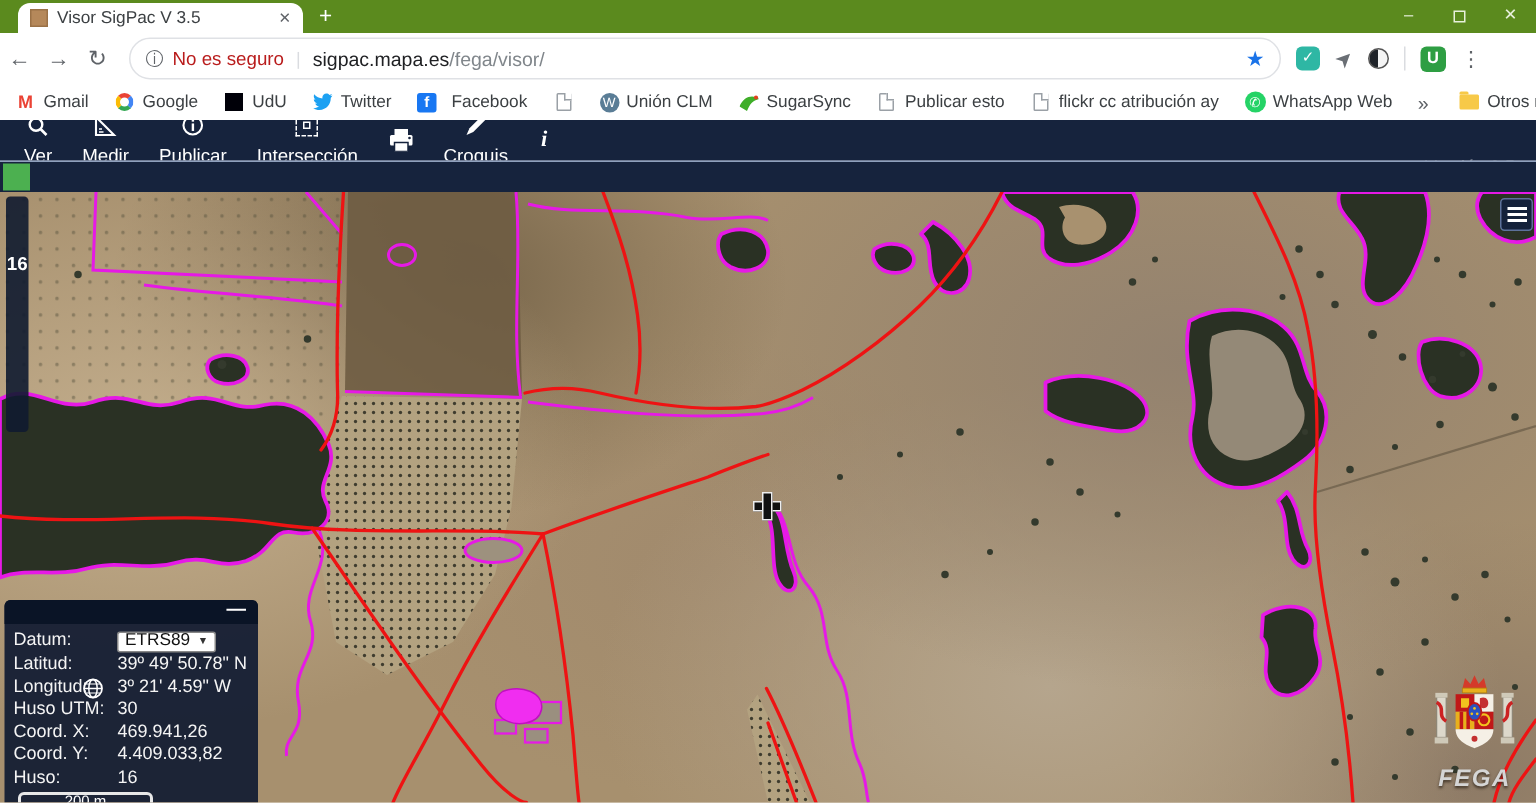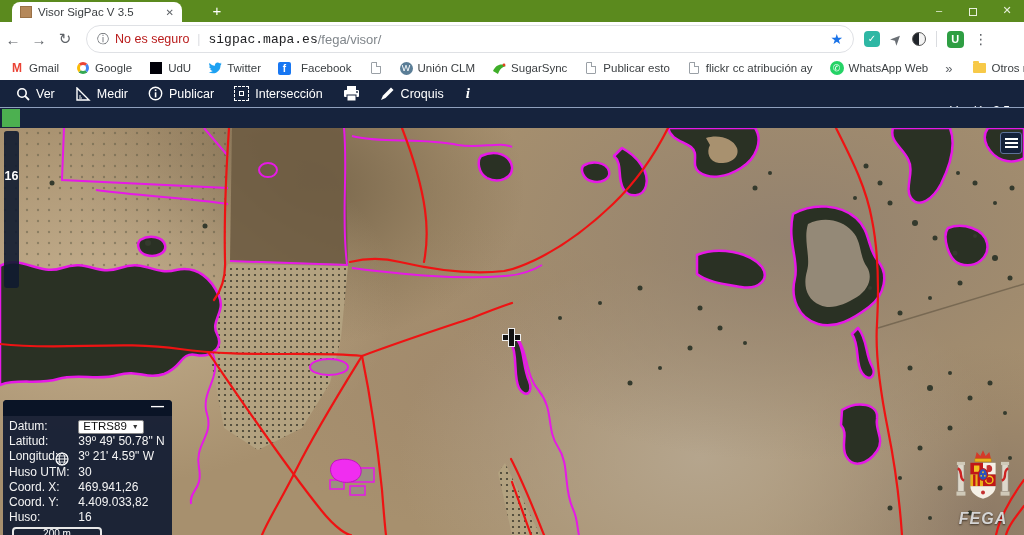--- a/index.html
+++ b/index.html
@@ -1,40 +1,40 @@
 <!DOCTYPE html>
 <html><head>
 <meta charset="utf-8">
 <style>
   * { margin:0; padding:0; box-sizing:border-box; }
   html,body { width:1024px; height:535px; overflow:hidden; font-family:"Liberation Sans",sans-serif; background:#fff; }
   .stage { position:relative; width:1024px; height:535px; }
 
   
   .titlebar { position:relative; height:22px; background:#5b8a1e; }
-  .tab { position:absolute; left:12px; top:2px; width:170px; height:20px; background:#fff;
+  .tab { position:absolute; left:12px; top:2px; width:190px; height:20px; background:#fff;
          border-radius:8px 8px 0 0; display:flex; align-items:center; padding:0 6px 0 8px; }
   .favicon { width:12px; height:12px; background:#b5885a; border:1px solid #9a7146; margin-right:6px; flex:none; }
   .tab-title { font-size:11.5px; color:#3c4043; white-space:nowrap; overflow:hidden; flex:1; }
   .tab-close { font-size:10px; color:#5f6368; padding:0 2px; cursor:default; }
   .new-tab { position:absolute; left:204px; top:1px; width:26px; height:20px; color:#fff;
              font-size:15px; text-align:center; line-height:19px; }
   .win-controls { position:absolute; right:0; top:0; height:22px; display:flex; }
   .win-btn { width:34px; height:22px; color:#e8f0dc; font-size:11px; text-align:center; line-height:21px; }
   .win-restore i { display:inline-block; width:8px; height:8px; border:1px solid #e8f0dc; position:relative; top:2px; }
 
   
   .navrow { position:relative; height:34px; background:#fff; display:flex; align-items:center; }
   .nav-ic { color:#5f6368; font-size:15px; width:26px; text-align:center; }
   .omnibox { height:28px; width:768px; margin-left:8px; border:1px solid #dfe1e5; border-radius:14px;
              display:flex; align-items:center; padding:0 10px; background:#fff; }
   .omni-info { color:#5f6368; font-size:12px; margin-right:6px; }
   .omni-sec { color:#b91c1c; font-size:12.5px; }
   .omni-div { color:#dadce0; margin:0 8px; font-size:12px; }
-  .omni-host { color:#202124; font-size:13px;font-family:Liberation Mono, monospace; }
+  .omni-host { color:#202124; font-size:13px; }
   .omni-path { color:#80868b; font-size:13px; }
   .omni-star { margin-left:auto; color:#1a73e8; font-size:14px; }
   .ext-area { display:flex; align-items:center; margin-left:10px; gap:10px; }
   .ext-pocket { width:16px; height:16px; border-radius:4px; background:#2eb7a4; color:#fff; font-size:10px;
                 text-align:center; line-height:16px; }
   .ext-rocket { color:#6a6f75; font-size:14px; transform:rotate(-45deg); }
   .ext-moon { width:14px; height:14px; border-radius:50%; background:linear-gradient(90deg,#20242a 50%,#f4f4f4 50%); border:1px solid #555; }
   .ext-sep { width:1px; height:16px; background:#dadce0; }
   .ext-u { width:17px; height:17px; border-radius:4px; background:#2e9e43; color:#fff; font-weight:bold;
            font-size:11px; text-align:center; line-height:17px; }
@@ -61,21 +61,21 @@
            text-align:center; line-height:14px; }
   .bm-overflow { margin-left:auto; color:#5f6368; font-size:13px; margin-right:10px; }
   .bm-sep { width:1px; height:16px; background:#dadce0; margin-right:10px; }
   .ic-folder { width:13px; height:10px; background:#f7c948; border-radius:1px; position:relative; }
   .ic-folder::before { content:""; position:absolute; left:0; top:-2px; width:6px; height:2px;
                        background:#f7c948; border-radius:1px 1px 0 0; }
 
   
   .apptoolbar { height:27px; background:#16233d; display:flex; align-items:center; color:#fff;
                 font-size:12.5px; padding:0 10px; gap:8px; }
-  .tool { display:flex; align-items:center; gap:6px; padding:0 6px; }
+  .tool { display:flex; align-items:center; gap:6px; padding:0 6px;flex-direction:column; }
   .tool svg { display:block; }
   .interseccion-ic { width:15px; height:15px; border:1.5px dashed #fff; display:flex;
                      align-items:center; justify-content:center; }
   .interseccion-ic i { width:5px; height:5px; border:1.5px solid #fff; display:block; }
   .tool-i { font-family:"Liberation Serif",serif; font-style:italic; font-weight:bold; font-size:15px; padding:0 8px; }
   .version { margin-left:auto; font-size:12px; padding-right:4px;margin-top:34px; }
 
   
   .substrip { height:21px; background:#16233d; border-top:1px solid #8fa0bd; position:relative; }
   .loadsq { position:absolute; left:2px; top:1px; width:18px; height:18px; background:#4cb050; }

